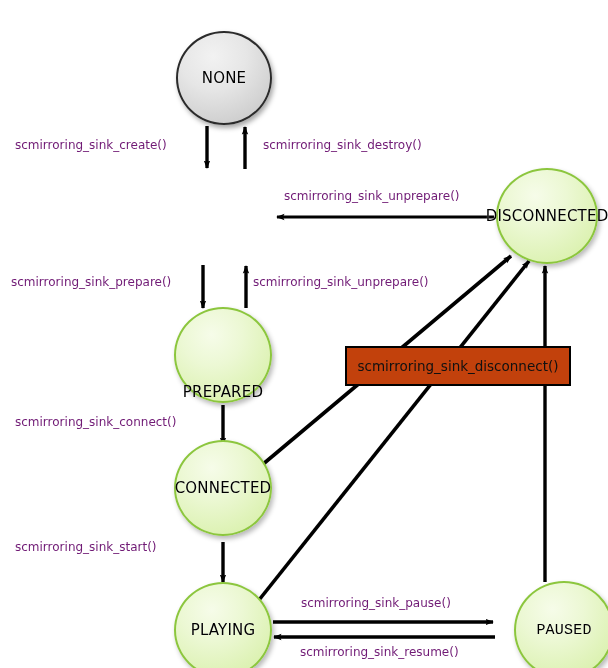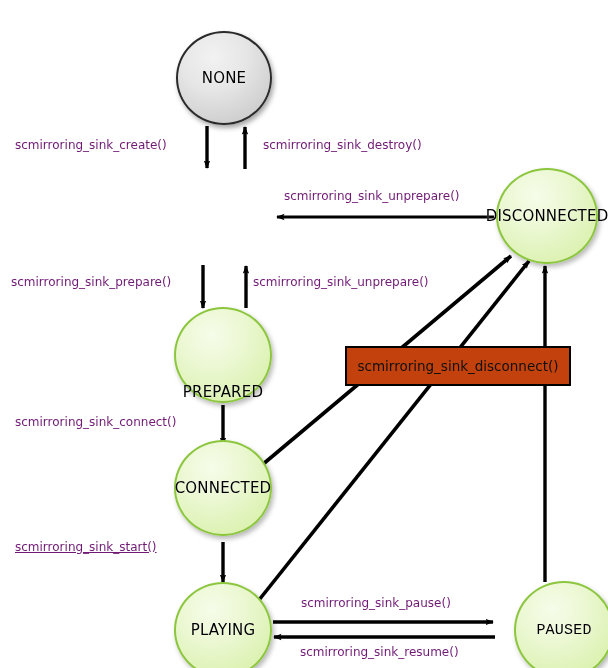--- a/index.html
+++ b/index.html
@@ -143,21 +143,21 @@
   <span class="edge-label" style="left:263px; top:119px;">scmirroring_sink_destroy()</span>
 
   <span class="edge-label" style="left:284px; top:170px;">scmirroring_sink_unprepare()</span>
 
   <span class="edge-label" style="left:11px; top:256px;">scmirroring_sink_prepare()</span>
 
   <span class="edge-label" style="left:253px; top:256px;">scmirroring_sink_unprepare()</span>
 
   <span class="edge-label" style="left:15px; top:396px;">scmirroring_sink_connect()</span>
 
-  <span class="edge-label" style="left:15px; top:521px;text-decoration:underline;">scmirroring_sink_start()</span>
+  <span class="edge-label" style="left:15px; top:521px;">scmirroring_sink_start()</span>
 
   <span class="edge-label" style="left:300px; top:626px;">scmirroring_sink_resume()</span>
 
   <span class="edge-label" style="left:301px; top:577px;">scmirroring_sink_pause()</span>
 
   <div class="func-box" style="left:345px; top:326px; width:226px; height:40px;">
     <span class="func-box-label">scmirroring_sink_disconnect()</span>
   </div>
 
 </div>

